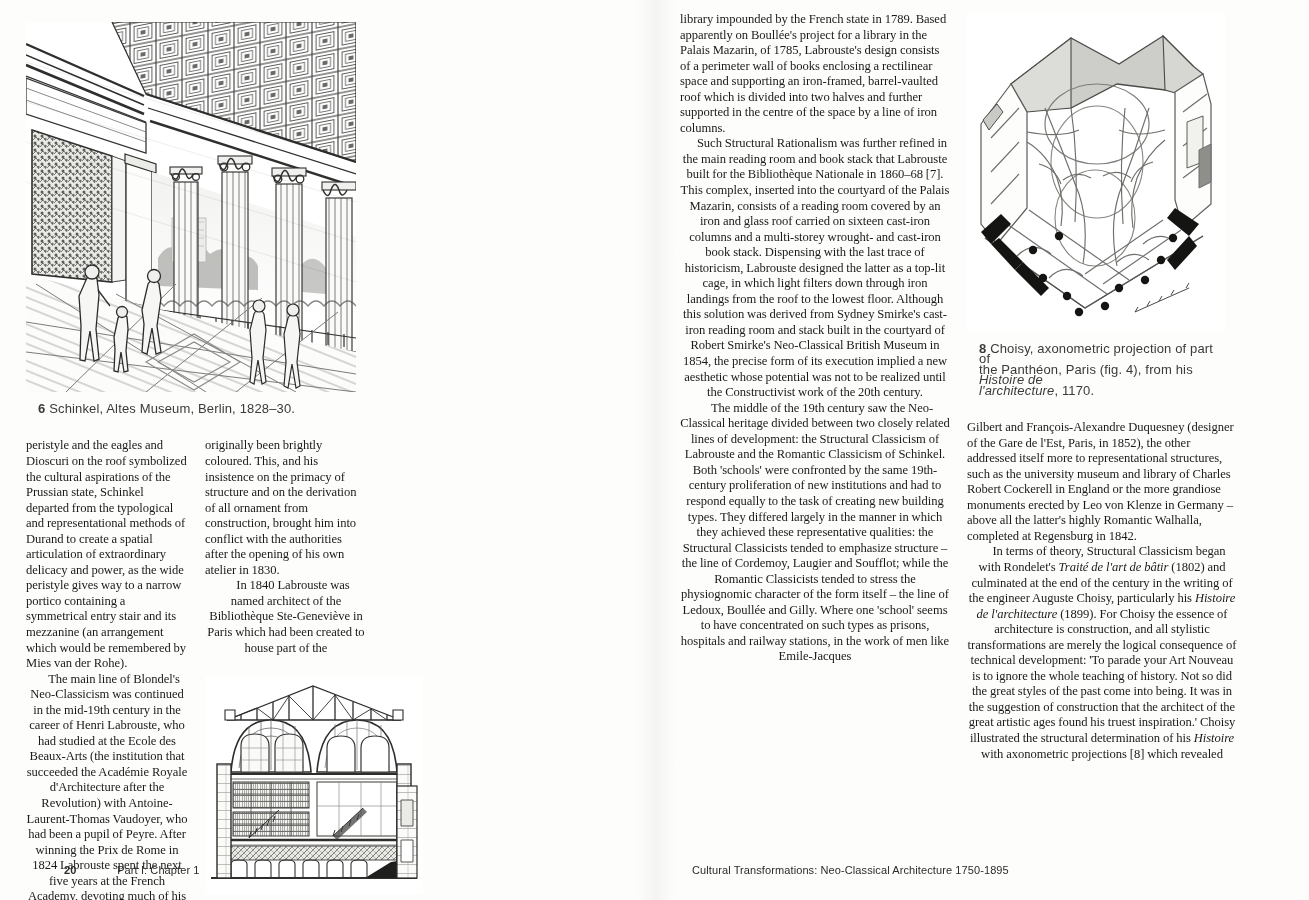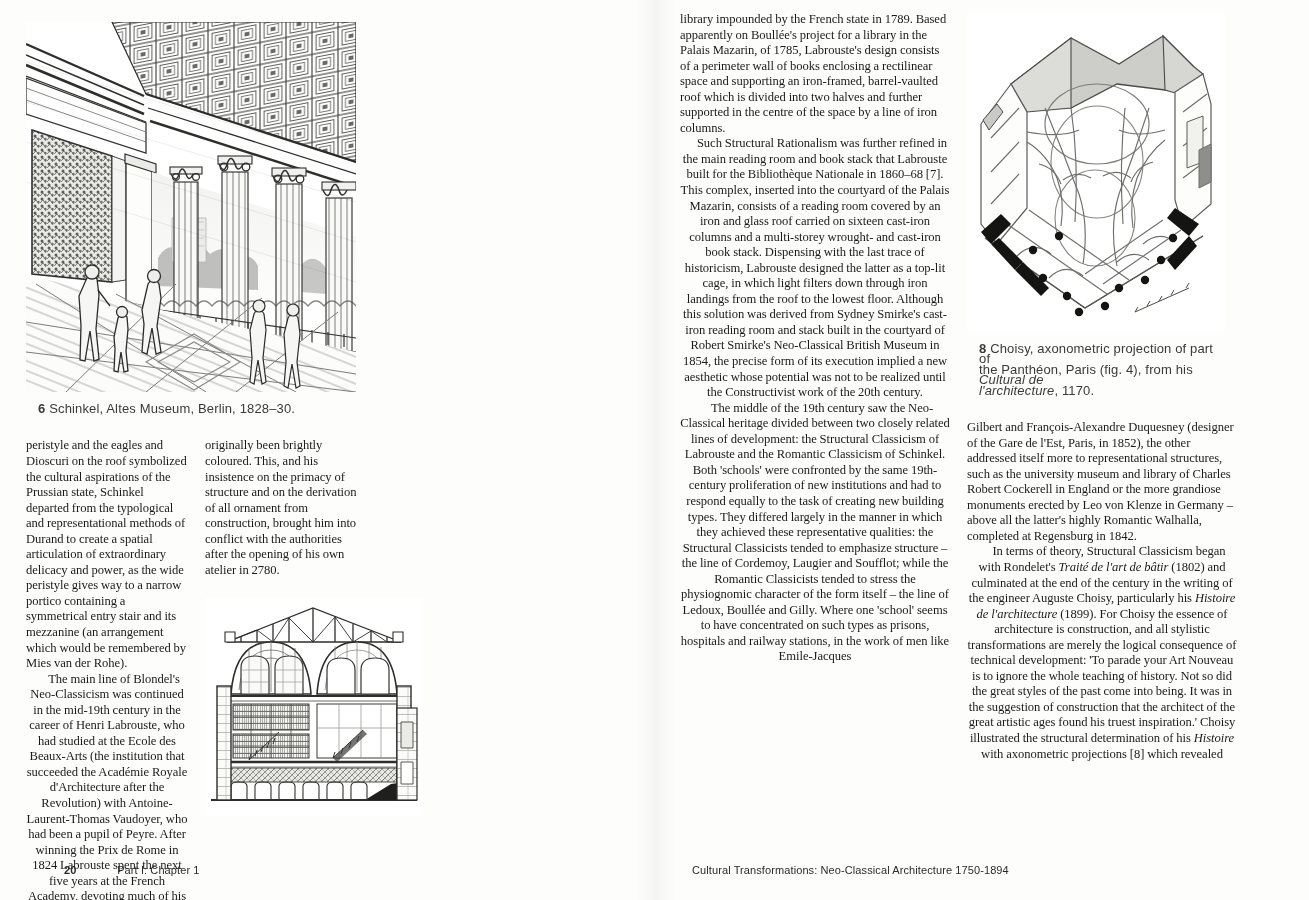--- a/index.html
+++ b/index.html
@@ -296,21 +296,22 @@
     <div class="spacer-12"></div>
 
     <div class="cols">
 
       <div class="col">
         <p class="body">peristyle and the eagles and Dioscuri on the roof symbolized the cultural aspirations of the Prussian state, Schinkel departed from the typological and representational methods of Durand to create a spatial articulation of extraordinary delicacy and power, as the wide peristyle gives way to a narrow portico containing a symmetrical entry stair and its mezzanine (an arrangement which would be remembered by Mies van der Rohe).</p>
         <p class="body">The main line of Blondel's Neo-Classicism was continued in the mid-19th century in the career of Henri Labrouste, who had studied at the Ecole des Beaux-Arts (the institution that succeeded the Académie Royale d'Architecture after the Revolution) with Antoine-Laurent-Thomas Vaudoyer, who had been a pupil of Peyre. After winning the Prix de Rome in 1824 Labrouste spent the next five years at the French Academy, devoting much of his time in Italy to a study of the Greek temples at Paestum. Inspired by the work of Jakob-Ignaz Hittorff, Labrouste was among the first to argue that such structures had</p>
       </div>
 
       <div class="col">
-        <p class="body">originally been brightly coloured. This, and his insistence on the primacy of structure and on the derivation of all ornament from construction, brought him into conflict with the authorities after the opening of his own atelier in 2780.</p>
+        <p class="body">originally been brightly coloured. This, and his insistence on the primacy of structure and on the derivation of all ornament from construction, brought him into conflict with the authorities after the opening of his own atelier in 1830.</p>
+        <p class="body">In 1840 Labrouste was named architect of the Bibliothèque Ste-Geneviève in Paris which had been created to house part of the</p>
 
         <div class="spacer-12"></div>
 
 
         <div class="fig fig7">
           <svg width="218" height="218" viewBox="0 0 218 218" xmlns="http://www.w3.org/2000/svg">
             <defs>
               <pattern id="bookshelf" width="9" height="6" patternUnits="userSpaceOnUse">
                 <rect width="9" height="6" fill="#f3f3f1"></rect>
                 <path d="M0 5.4 H9" stroke="#4d4d4b" stroke-width="0.9"></path>
@@ -513,32 +514,32 @@
             <g stroke="#4a4a47" stroke-width="1" fill="none">
               <path d="M168 300 L222 276"></path>
               <path d="M168 300 l3 -5 M180 294 l3 -5 M192 289 l3 -5 M204 283 l3 -5 M219 276 l3 -5"></path>
             </g>
           </svg>
         </div>
 
         <p class="caption">
           <span class="num">8</span>
           <span>Choisy, axonometric projection of part of</span><br>
-          <span>the Panthéon, Paris (fig. 4), from his </span><i>Cultural de</i><br>
+          <span>the Panthéon, Paris (fig. 4), from his </span><i>Histoire de</i><br>
           <i>l'architecture</i><span>, 1170.</span>
         </p>
 
         <div class="spacer-12"></div>
 
         <p class="body">Gilbert and François-Alexandre Duquesney (designer of the Gare de l'Est, Paris, in 1852), the other addressed itself more to representational structures, such as the university museum and library of Charles Robert Cockerell in England or the more grandiose monuments erected by Leo von Klenze in Germany – above all the latter's highly Romantic Walhalla, completed at Regensburg in 1842.</p>
 
         <p class="body" style="text-indent:14px"><span>In terms of theory, Structural Classicism began with Rondelet's </span><i>Traité de l'art de bâtir</i><span> (1802) and culminated at the end of the century in the writing of the engineer Auguste Choisy, particularly his </span><i>Histoire de l'architecture</i><span> (1899). For Choisy the essence of architecture is construction, and all stylistic transformations are merely the logical consequence of technical development: 'To parade your Art Nouveau is to ignore the whole teaching of history. Not so did the great styles of the past come into being. It was in the suggestion of construction that the architect of the great artistic ages found his truest inspiration.' Choisy illustrated the structural determination of his </span><i>Histoire</i><span> with axonometric projections [8] which revealed</span></p>
       </div>
     </div>
 
     <div class="footer footer-right">
       
-      <span class="foot-title">Cultural Transformations: Neo-Classical Architecture 1750-1894</span>
+      <span class="foot-title">Cultural Transformations: Neo-Classical Architecture 1750-1895</span>
     </div>
   </div>
 
   <div class="gutter"></div>
 </div>
 
 </body></html>

